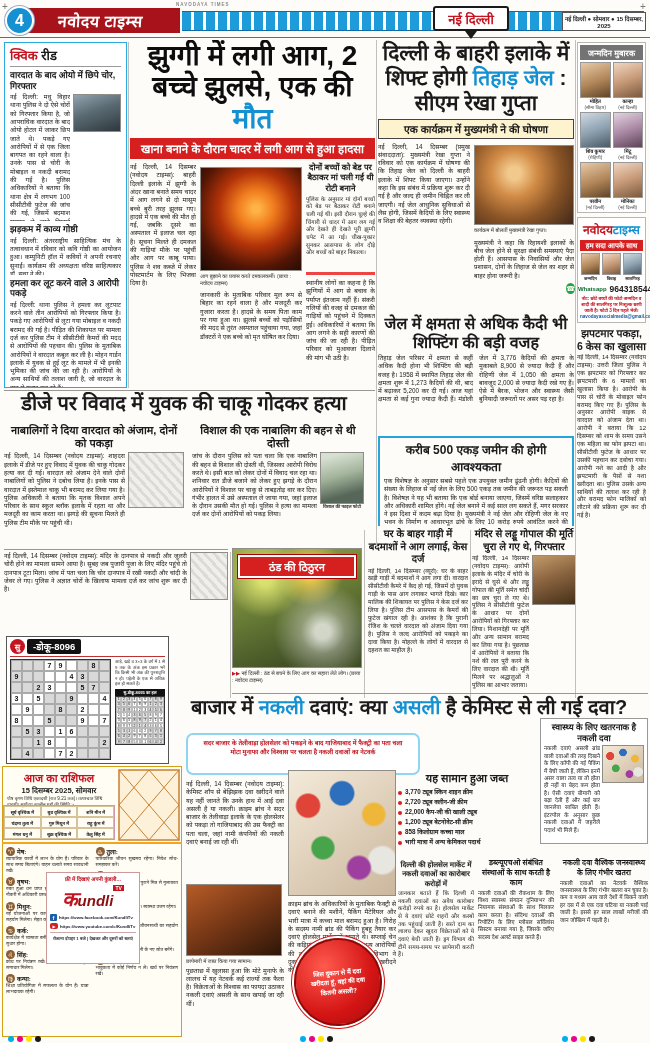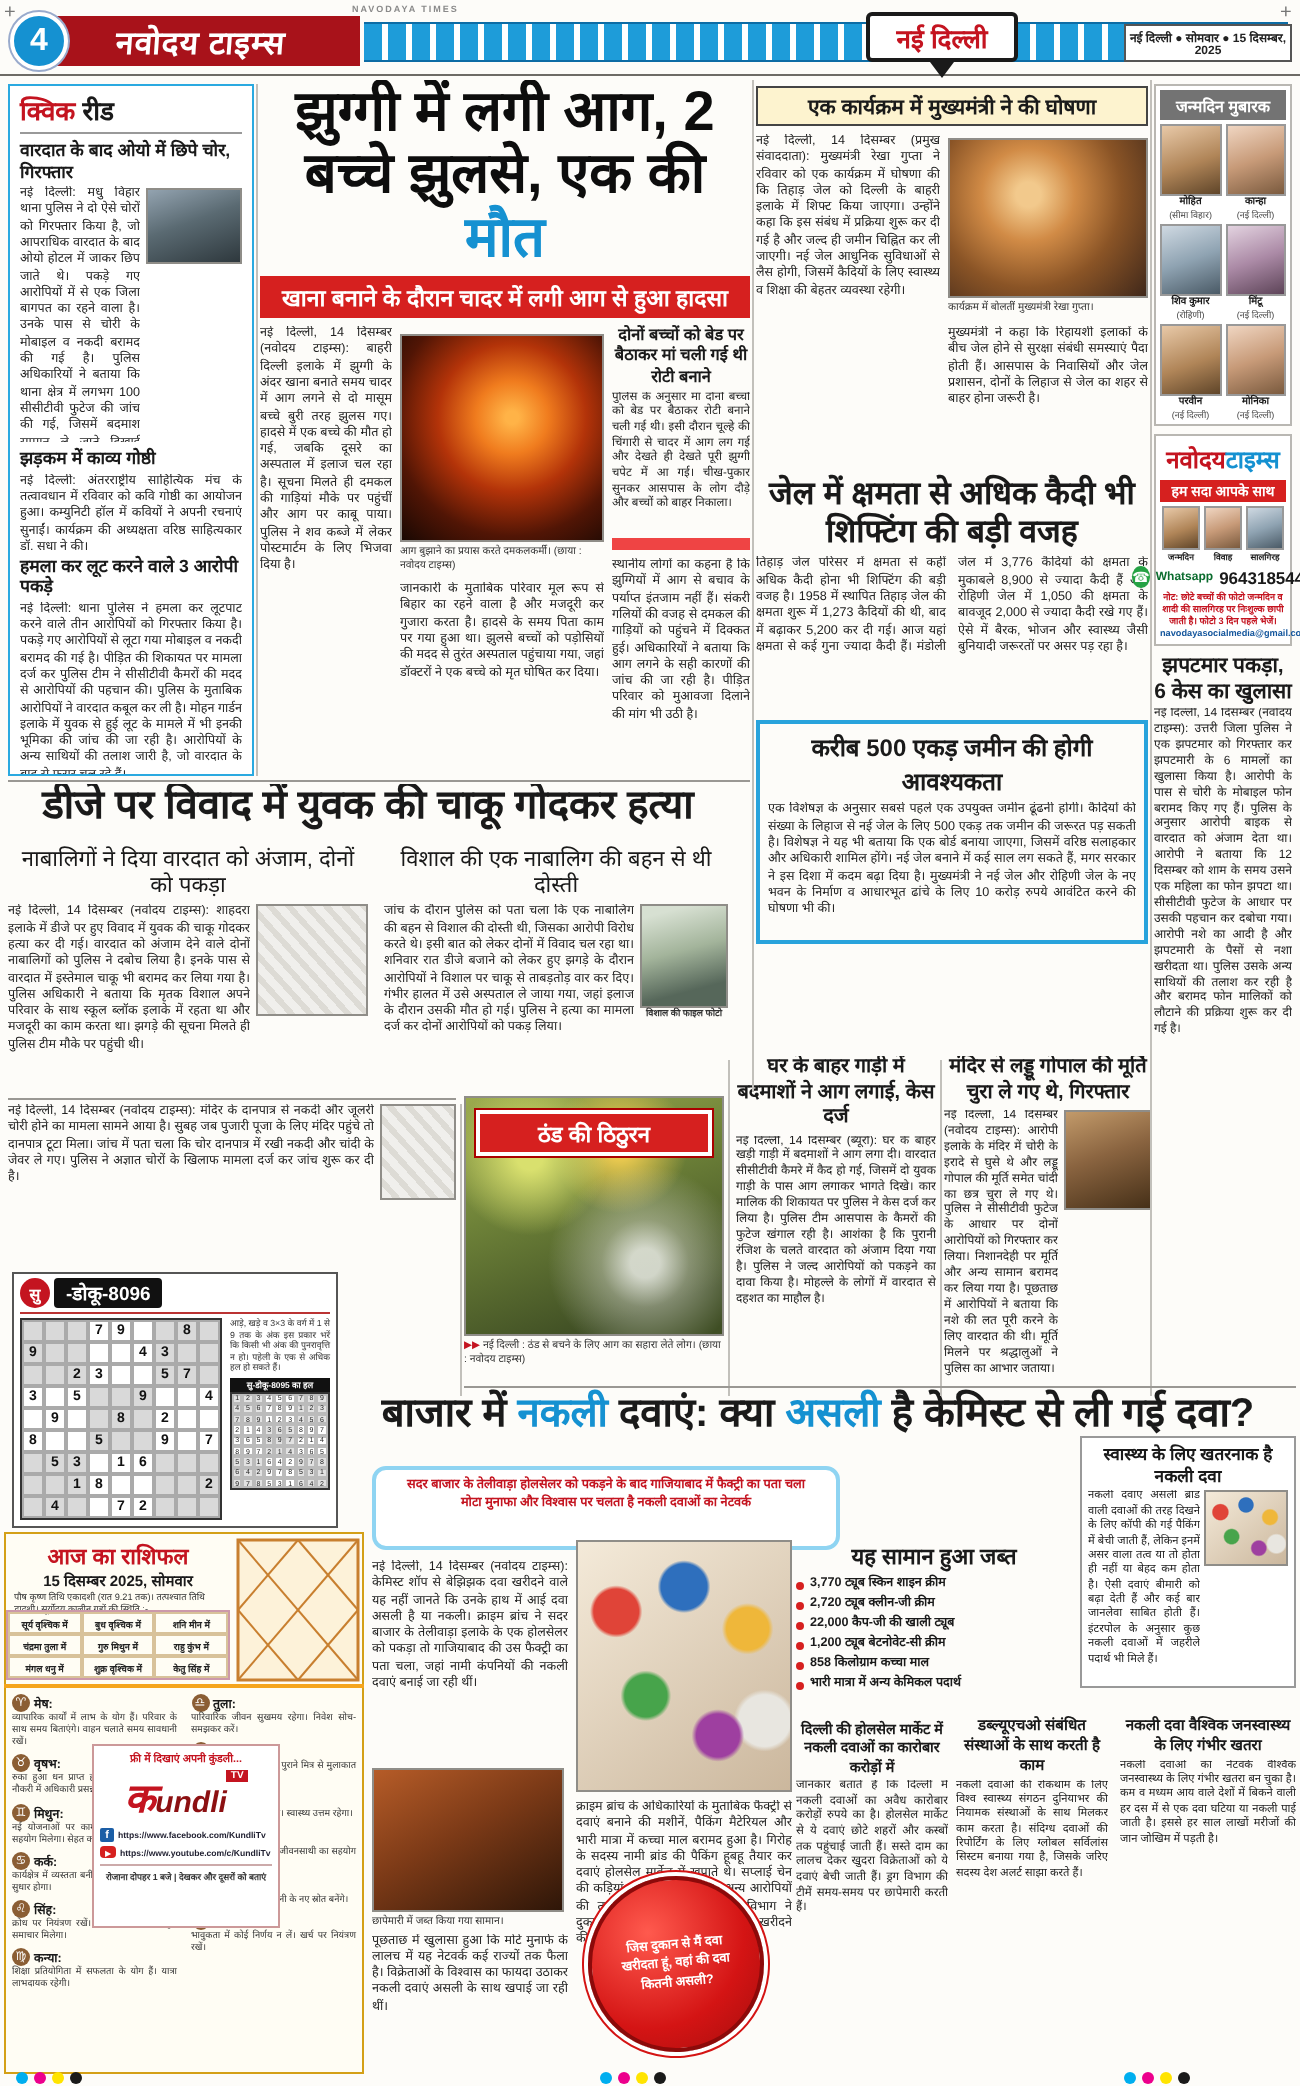--- a/index.html
+++ b/index.html
@@ -52,21 +52,21 @@
   #lead .hl { text-align:center; font-size:28px; font-weight:800; line-height:1.12; color:#0d0d0d; }
   #lead .hl .blue { color:#1591d1; }
   #lead .strap { margin-top:4px; background:#d6201f; color:#fff; font-weight:800; font-size:11.5px; text-align:center; padding:3px 1px; }
   #leadBody { position:relative; margin-top:4px; height:232px; }
 
   .sidebox-head { font-size:8.2px; font-weight:800; text-align:center; line-height:1.25; margin-bottom:2px; }
 
   
   #dj { left:4px; top:392px; width:360px; height:156px; overflow:hidden; }
   #dj .hl { text-align:center; font-size:20px; font-weight:800; line-height:1.15; }
-  .subhead2 { font-size:11px; font-weight:400; text-align:center; line-height:1.2; margin-bottom:2px; }
+  .subhead2 { font-size:11px; font-weight:700; text-align:center; line-height:1.2; margin-bottom:2px; }
 
   
   #tihar { left:378px; top:40px; width:196px; height:486px; overflow:hidden; }
   #tihar .hl { text-align:center; font-size:21px; font-weight:800; line-height:1.2; }
   #tihar .hl .blue { color:#1591d1; }
   #tihar .strap { margin-top:3px; background:#fdf3cf; border:1px solid #444; font-size:10.5px; font-weight:800; text-align:center; padding:2px; }
   #tiharBody { position:relative; margin-top:4px; height:168px; }
   #tihar .subh { font-size:16px; font-weight:800; text-align:center; line-height:1.2; margin:3px 0 2px; }
   #tihar .cols2 { column-count:2; column-gap:6px; height:78px; }
   #tiharBox { margin-top:4px; border:2px solid #29a3dc; padding:3px 4px; }
@@ -219,21 +219,21 @@
   </div>
 
   <div class="abs" id="lead">
     <div class="hl"><span>झुग्गी में लगी आग, 2 बच्चे झुलसे, एक की </span><span class="blue">मौत</span></div>
     <div class="strap">खाना बनाने के दौरान चादर में लगी आग से हुआ हादसा</div>
     <div id="leadBody">
       <div class="abs bt" style="left:0;top:0;width:66px;height:232px;">नई दिल्ली, 14 दिसम्बर (नवोदय टाइम्स): बाहरी दिल्ली इलाके में झुग्गी के अंदर खाना बनाते समय चादर में आग लगने से दो मासूम बच्चे बुरी तरह झुलस गए। हादसे में एक बच्चे की मौत हो गई, जबकि दूसरे का अस्पताल में इलाज चल रहा है। सूचना मिलते ही दमकल की गाड़ियां मौके पर पहुंचीं और आग पर काबू पाया। पुलिस ने शव कब्जे में लेकर पोस्टमार्टम के लिए भिजवा दिया है।</div>
       <div class="abs photo ph-fire" style="left:70px;top:4px;width:102px;height:104px;"></div>
       <div class="abs cap" style="left:70px;top:110px;width:102px;">आग बुझाने का प्रयास करते दमकलकर्मी। (छाया : नवोदय टाइम्स)</div>
       <div class="abs bt" style="left:70px;top:128px;width:102px;height:104px;">जानकारी के मुताबिक परिवार मूल रूप से बिहार का रहने वाला है और मजदूरी कर गुजारा करता है। हादसे के समय पिता काम पर गया हुआ था। झुलसे बच्चों को पड़ोसियों की मदद से तुरंत अस्पताल पहुंचाया गया, जहां डॉक्टरों ने एक बच्चे को मृत घोषित कर दिया।</div>
-      <div class="abs" style="left:176px;top:0;width:69px;height:112px;border-bottom:6px solid #ef4444;">
+      <div class="abs" style="left:176px;top:0;width:69px;height:112px;border-bottom:3px solid #ef4444;">
         <div class="sidebox-head">दोनों बच्चों को बेड पर बैठाकर मां चली गई थी रोटी बनाने</div>
         <div class="bt" style="font-size:5.8px;height:68px;">पुलिस के अनुसार मां दोनों बच्चों को बेड पर बैठाकर रोटी बनाने चली गई थी। इसी दौरान चूल्हे की चिंगारी से चादर में आग लग गई और देखते ही देखते पूरी झुग्गी चपेट में आ गई। चीख-पुकार सुनकर आसपास के लोग दौड़े और बच्चों को बाहर निकाला।</div>
       </div>
       <div class="abs bt" style="left:176px;top:116px;width:69px;height:116px;">स्थानीय लोगों का कहना है कि झुग्गियों में आग से बचाव के पर्याप्त इंतजाम नहीं हैं। संकरी गलियों की वजह से दमकल की गाड़ियों को पहुंचने में दिक्कत हुई। अधिकारियों ने बताया कि आग लगने के सही कारणों की जांच की जा रही है। पीड़ित परिवार को मुआवजा दिलाने की मांग भी उठी है।</div>
     </div>
   </div>
 
   <div class="abs" id="dj">
     <div class="hl">डीजे पर विवाद में युवक की चाकू गोदकर हत्या</div>
     <div class="abs" style="left:0;top:32px;width:180px;height:122px;">
@@ -249,20 +249,21 @@
         <div style="float:right;width:44px;margin:0 0 2px 3px;text-align:center;">
           <div class="photo ph-portrait" style="width:44px;height:52px;"></div>
           <div class="cap" style="font-size:4.6px;font-weight:700;">विशाल की फाइल फोटो</div>
         </div>
         <div class="bt">जांच के दौरान पुलिस को पता चला कि एक नाबालिग की बहन से विशाल की दोस्ती थी, जिसका आरोपी विरोध करते थे। इसी बात को लेकर दोनों में विवाद चल रहा था। शनिवार रात डीजे बजाने को लेकर हुए झगड़े के दौरान आरोपियों ने विशाल पर चाकू से ताबड़तोड़ वार कर दिए। गंभीर हालत में उसे अस्पताल ले जाया गया, जहां इलाज के दौरान उसकी मौत हो गई। पुलिस ने हत्या का मामला दर्ज कर दोनों आरोपियों को पकड़ लिया।</div>
       </div>
     </div>
   </div>
 
   <div class="abs" id="tihar">
+    <div class="hl"><span>दिल्ली के बाहरी इलाके में शिफ्ट होगी </span><span class="blue">तिहाड़ जेल</span><span> : सीएम रेखा गुप्ता</span></div>
     <div class="strap">एक कार्यक्रम में मुख्यमंत्री ने की घोषणा</div>
     <div id="tiharBody">
       <div class="abs bt" style="left:0;top:0;width:92px;height:166px;">नई दिल्ली, 14 दिसम्बर (प्रमुख संवाददाता): मुख्यमंत्री रेखा गुप्ता ने रविवार को एक कार्यक्रम में घोषणा की कि तिहाड़ जेल को दिल्ली के बाहरी इलाके में शिफ्ट किया जाएगा। उन्होंने कहा कि इस संबंध में प्रक्रिया शुरू कर दी गई है और जल्द ही जमीन चिह्नित कर ली जाएगी। नई जेल आधुनिक सुविधाओं से लैस होगी, जिसमें कैदियों के लिए स्वास्थ्य व शिक्षा की बेहतर व्यवस्था रहेगी।</div>
       <div class="abs photo ph-cm" style="left:96px;top:2px;width:100px;height:80px;"></div>
       <div class="abs cap" style="left:96px;top:84px;width:100px;">कार्यक्रम में बोलतीं मुख्यमंत्री रेखा गुप्ता।</div>
       <div class="abs bt" style="left:96px;top:96px;width:100px;height:70px;">मुख्यमंत्री ने कहा कि रिहायशी इलाकों के बीच जेल होने से सुरक्षा संबंधी समस्याएं पैदा होती हैं। आसपास के निवासियों और जेल प्रशासन, दोनों के लिहाज से जेल का शहर से बाहर होना जरूरी है।</div>
     </div>
     <div class="subh">जेल में क्षमता से अधिक कैदी भी शिफ्टिंग की बड़ी वजह</div>
     <div class="cols2 bt">तिहाड़ जेल परिसर में क्षमता से कहीं अधिक कैदी होना भी शिफ्टिंग की बड़ी वजह है। 1958 में स्थापित तिहाड़ जेल की क्षमता शुरू में 1,273 कैदियों की थी, बाद में बढ़ाकर 5,200 कर दी गई। आज यहां क्षमता से कई गुना ज्यादा कैदी हैं। मंडोली जेल में 3,776 कैदियों की क्षमता के मुकाबले 8,900 से ज्यादा कैदी हैं और रोहिणी जेल में 1,050 की क्षमता के बावजूद 2,000 से ज्यादा कैदी रखे गए हैं। ऐसे में बैरक, भोजन और स्वास्थ्य जैसी बुनियादी जरूरतों पर असर पड़ रहा है।</div>
     <div id="tiharBox">

